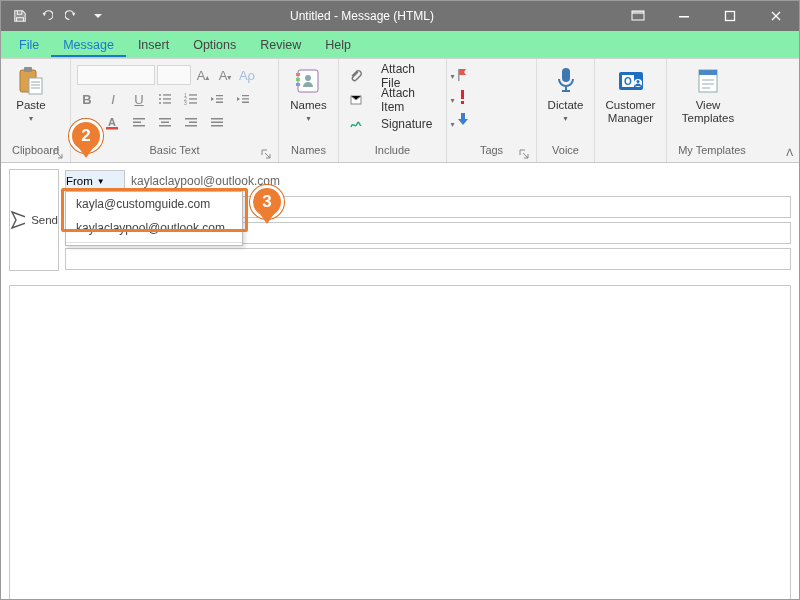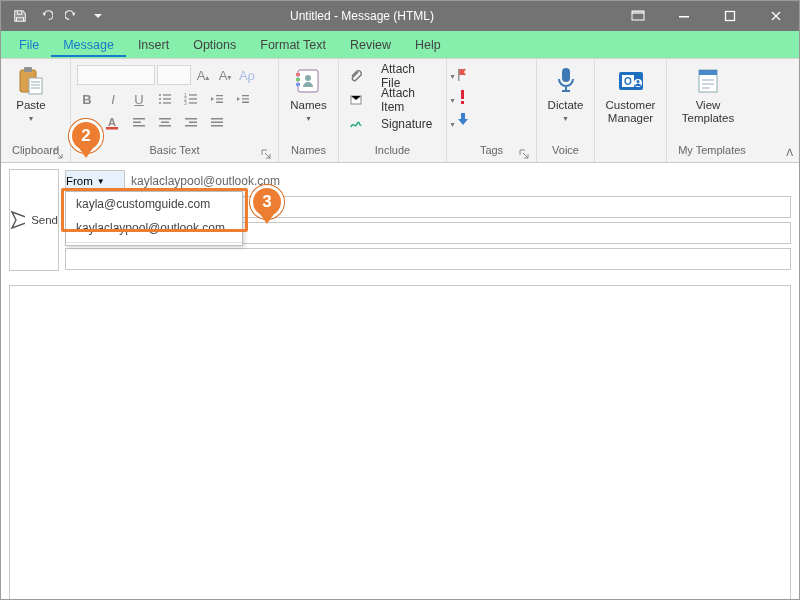--- a/index.html
+++ b/index.html
@@ -122,21 +122,20 @@
         </svg>
       </div>
   </div>
 </div>
 
 <div class="tabsrow">
   <div class="tab file">File</div>
   <div class="tab active">Message</div>
   <div class="tab">Insert</div>
   <div class="tab">Options</div>
-  <div class="tab">Format Text</div>
   <div class="tab">Review</div>
   <div class="tab">Help</div>
 </div>
 
 <div class="ribbon">
 
   <div class="group" style="width:70px">
     <div class="body">
       <div class="bigbtn">
         <div class="icon">

